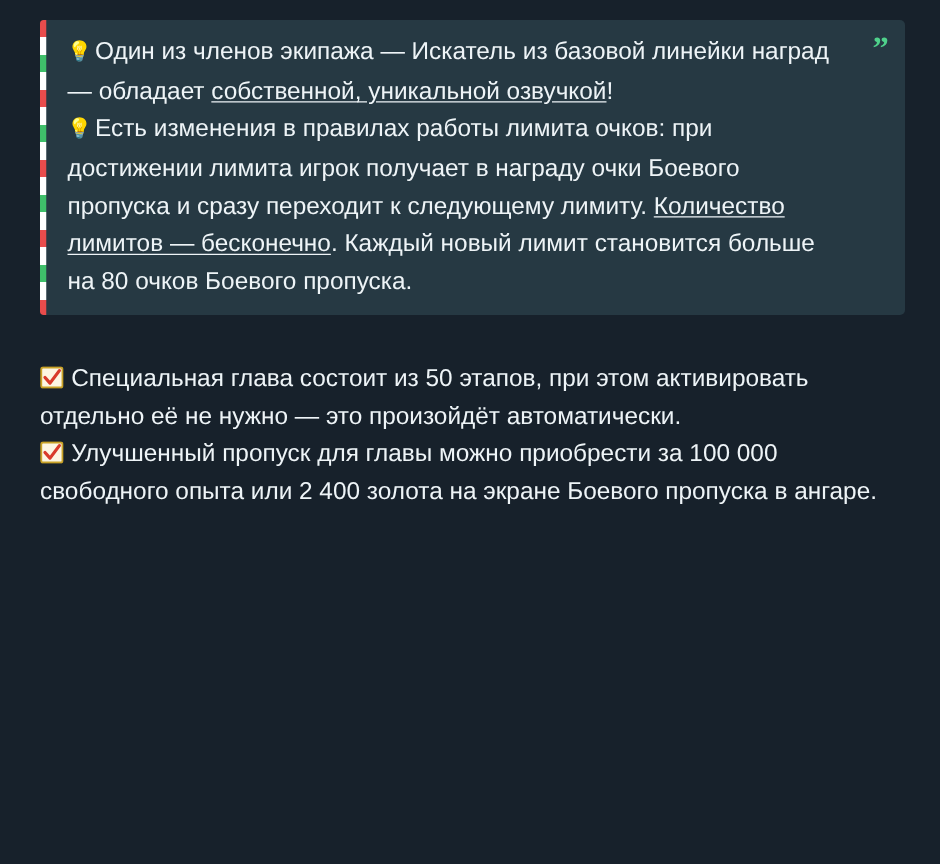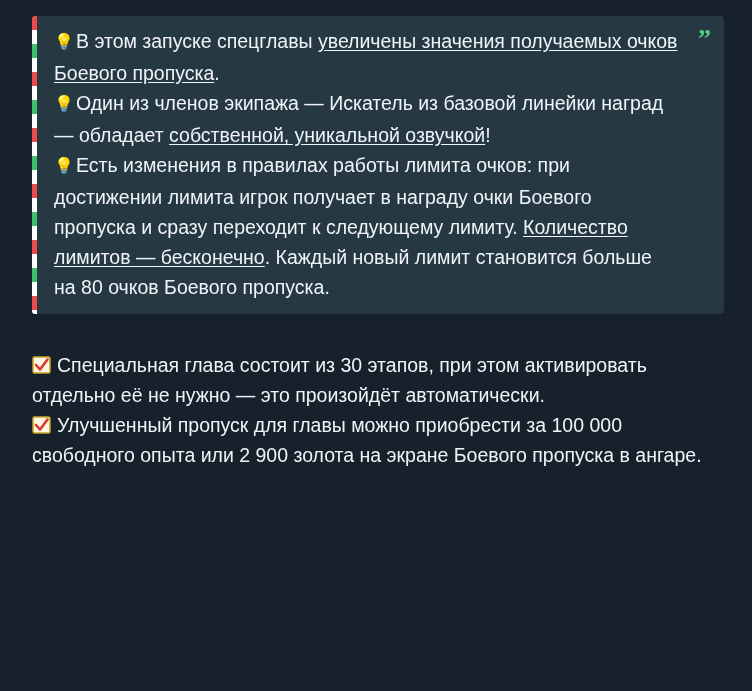--- a/index.html
+++ b/index.html
@@ -103,43 +103,40 @@
 </head>
 <body>
 
 <div class="page">
 
   <div class="quote-block">
     <div class="quote-bar"></div>
     <div class="quote-mark">”</div>
     <div class="quote-text">
       <p>
-        <span class="bulb">💡</span><span>В этом запуске спецглавы </span><span class="u">увеличены значения получаемых очков Боевого пропуска</span><span>.</span>
-      </p>
-      <p>
         <span class="bulb">💡</span><span>Один из членов экипажа — Искатель из базовой линейки наград — обладает </span><span class="u">собственной, уникальной озвучкой</span><span>!</span>
       </p>
       <p>
         <span class="bulb">💡</span><span>Есть изменения в правилах работы лимита очков: при достижении лимита игрок получает в награду очки Боевого пропуска и сразу переходит к следующему лимиту. </span><span class="u">Количество лимитов — бесконечно</span><span>. Каждый новый лимит становится больше на 80 очков Боевого пропуска.</span>
       </p>
     </div>
   </div>
 
   <div class="list-block">
     <p>
       <span class="check">
         <svg width="19" height="18" viewBox="0 0 19 18">
             <rect x="1" y="1" width="17" height="16" rx="1.5" fill="#fdf6e3" stroke="#c9a227" stroke-width="1.5"></rect>
             <path d="M4 9 L8 13.5 L15.5 3.5" fill="none" stroke="#d93b2b" stroke-width="2.6" stroke-linecap="round" stroke-linejoin="round"></path>
           </svg>
-      </span><span>Специальная глава состоит из 30 этапов, при этом активировать отдельно её не нужно — это произойдёт автоматически.</span>
+      </span><span>Специальная глава состоит из 50 этапов, при этом активировать отдельно её не нужно — это произойдёт автоматически.</span>
     </p>
     <p>
       <span class="check">
         <svg width="19" height="18" viewBox="0 0 19 18">
             <rect x="1" y="1" width="17" height="16" rx="1.5" fill="#fdf6e3" stroke="#c9a227" stroke-width="1.5"></rect>
             <path d="M4 9 L8 13.5 L15.5 3.5" fill="none" stroke="#d93b2b" stroke-width="2.6" stroke-linecap="round" stroke-linejoin="round"></path>
           </svg>
-      </span><span>Улучшенный пропуск для главы можно приобрести за 100 000 свободного опыта или 2 900 золота на экране Боевого пропуска в ангаре.</span>
+      </span><span>Улучшенный пропуск для главы можно приобрести за 100 000 свободного опыта или 2 400 золота на экране Боевого пропуска в ангаре.</span>
     </p>
   </div>
 
 </div>
 
 </body></html>

